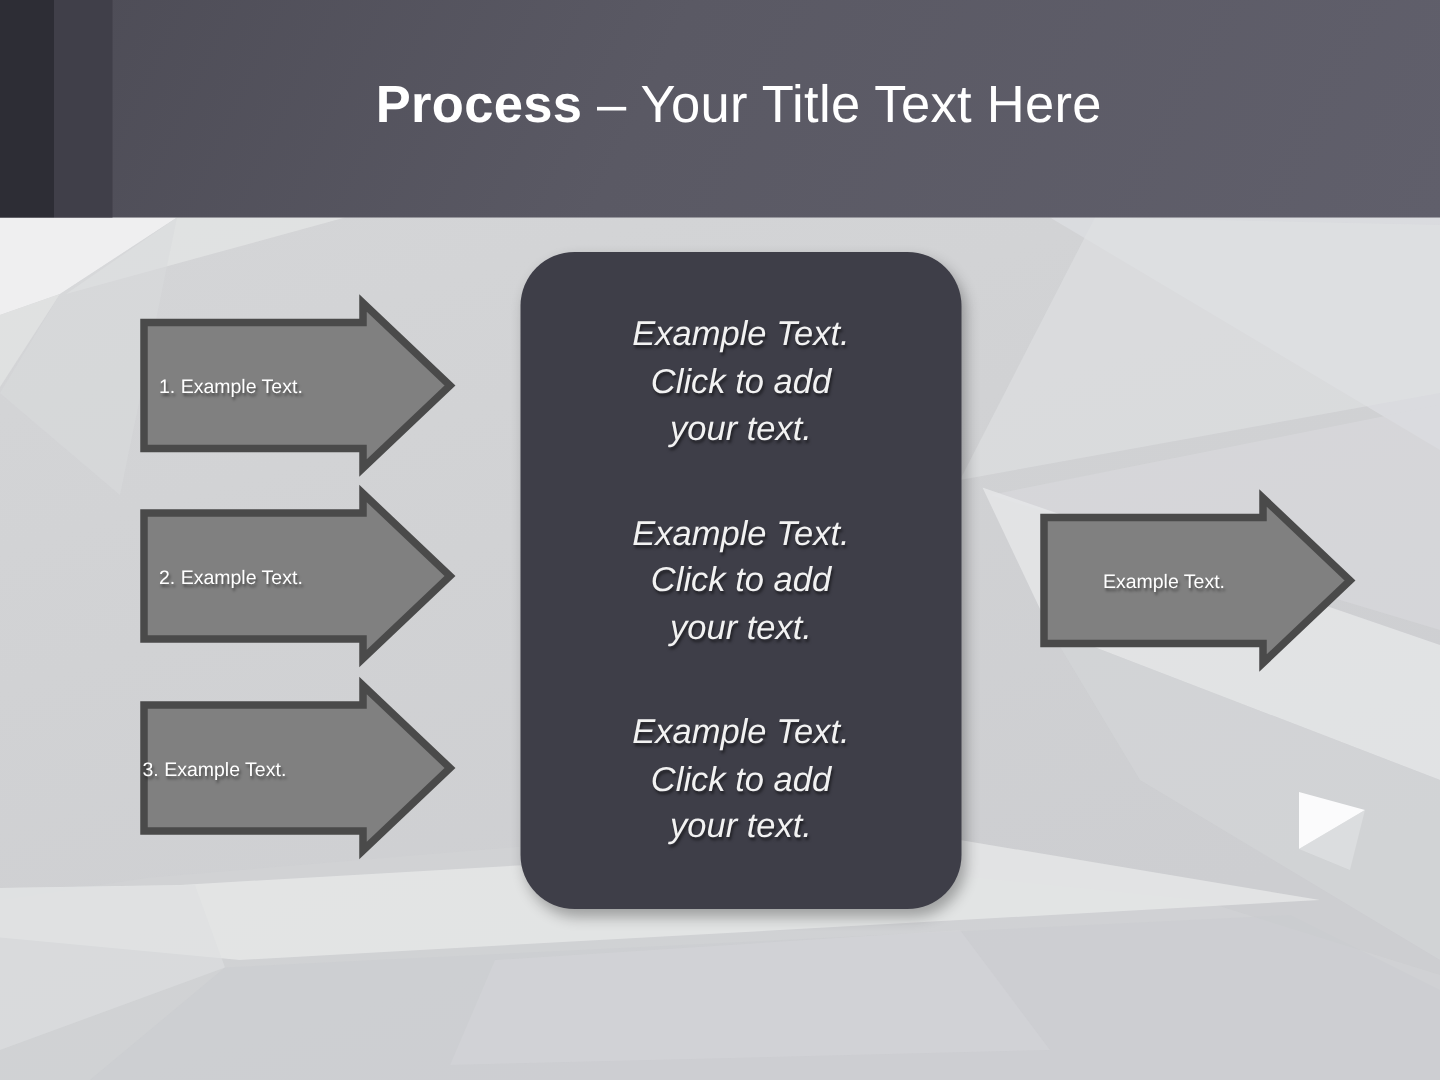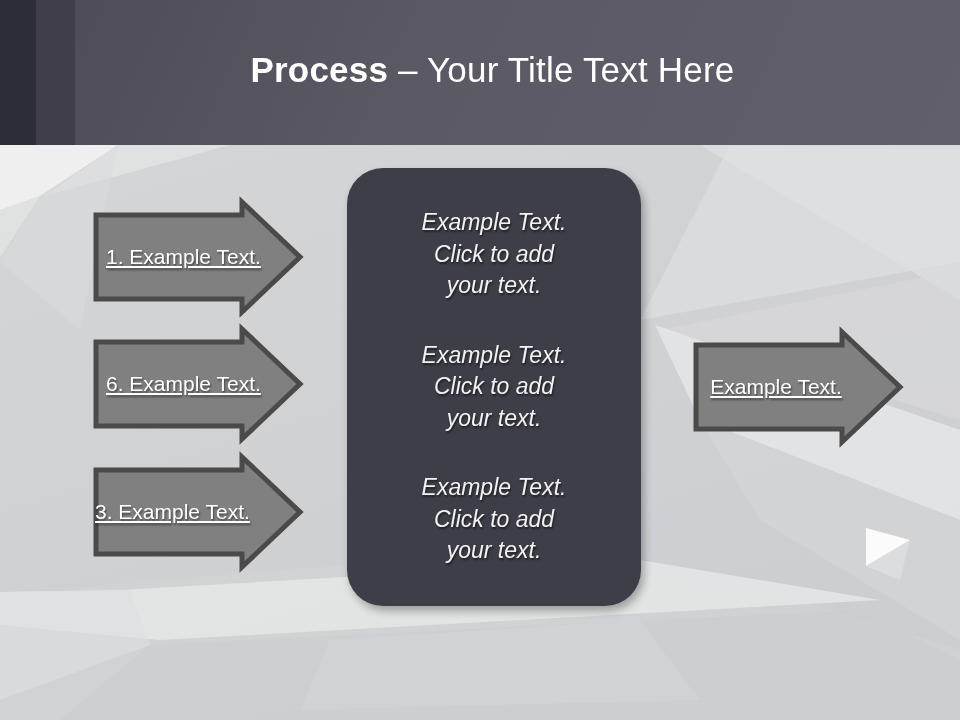--- a/index.html
+++ b/index.html
@@ -82,25 +82,24 @@
   
   .arrow {
     position: absolute;
   }
   .arrow svg { display: block; overflow: visible; }
   .arrow-label {
     position: absolute;
     display: flex;
     align-items: center;
     color: #ffffff;
-    font-size: 21px;
+    font-size: 13px;
     text-shadow: 1px 2px 2px rgba(0,0,0,0.45);
     white-space: nowrap;
     pointer-events: none;
-    text-decoration: underline;
   }
 
   
   .center-panel {
     position: absolute;
     left: 347px;
     top: 168px;
     width: 294px;
     height: 438px;
     background: #3e3e48;
@@ -181,21 +180,21 @@
     <svg width="212" height="118" viewBox="0 0 212 118">
       <polygon points="4,17 150,17 150,4 208,59 150,114 150,101 4,101" fill="#808080" stroke="#4a4a4a" stroke-width="5" stroke-linejoin="miter"></polygon>
     </svg>
     <div class="arrow-label" style="left:14px; top:0; width:140px; height:118px;">1. Example Text.</div>
   </div>
 
   <div class="arrow" style="left:92px; top:325px; width:212px; height:118px;">
     <svg width="212" height="118" viewBox="0 0 212 118">
       <polygon points="4,17 150,17 150,4 208,59 150,114 150,101 4,101" fill="#808080" stroke="#4a4a4a" stroke-width="5" stroke-linejoin="miter"></polygon>
     </svg>
-    <div class="arrow-label" style="left:14px; top:0; width:140px; height:118px;">6. Example Text.</div>
+    <div class="arrow-label" style="left:14px; top:0; width:140px; height:118px;">2. Example Text.</div>
   </div>
 
   <div class="arrow" style="left:92px; top:453px; width:212px; height:118px;">
     <svg width="212" height="118" viewBox="0 0 212 118">
       <polygon points="4,17 150,17 150,4 208,59 150,114 150,101 4,101" fill="#808080" stroke="#4a4a4a" stroke-width="5" stroke-linejoin="miter"></polygon>
     </svg>
     <div class="arrow-label" style="left:3px; top:0; width:140px; height:118px;">3. Example Text.</div>
   </div>
 
   <div class="arrow" style="left:692px; top:328px; width:212px; height:118px;">

